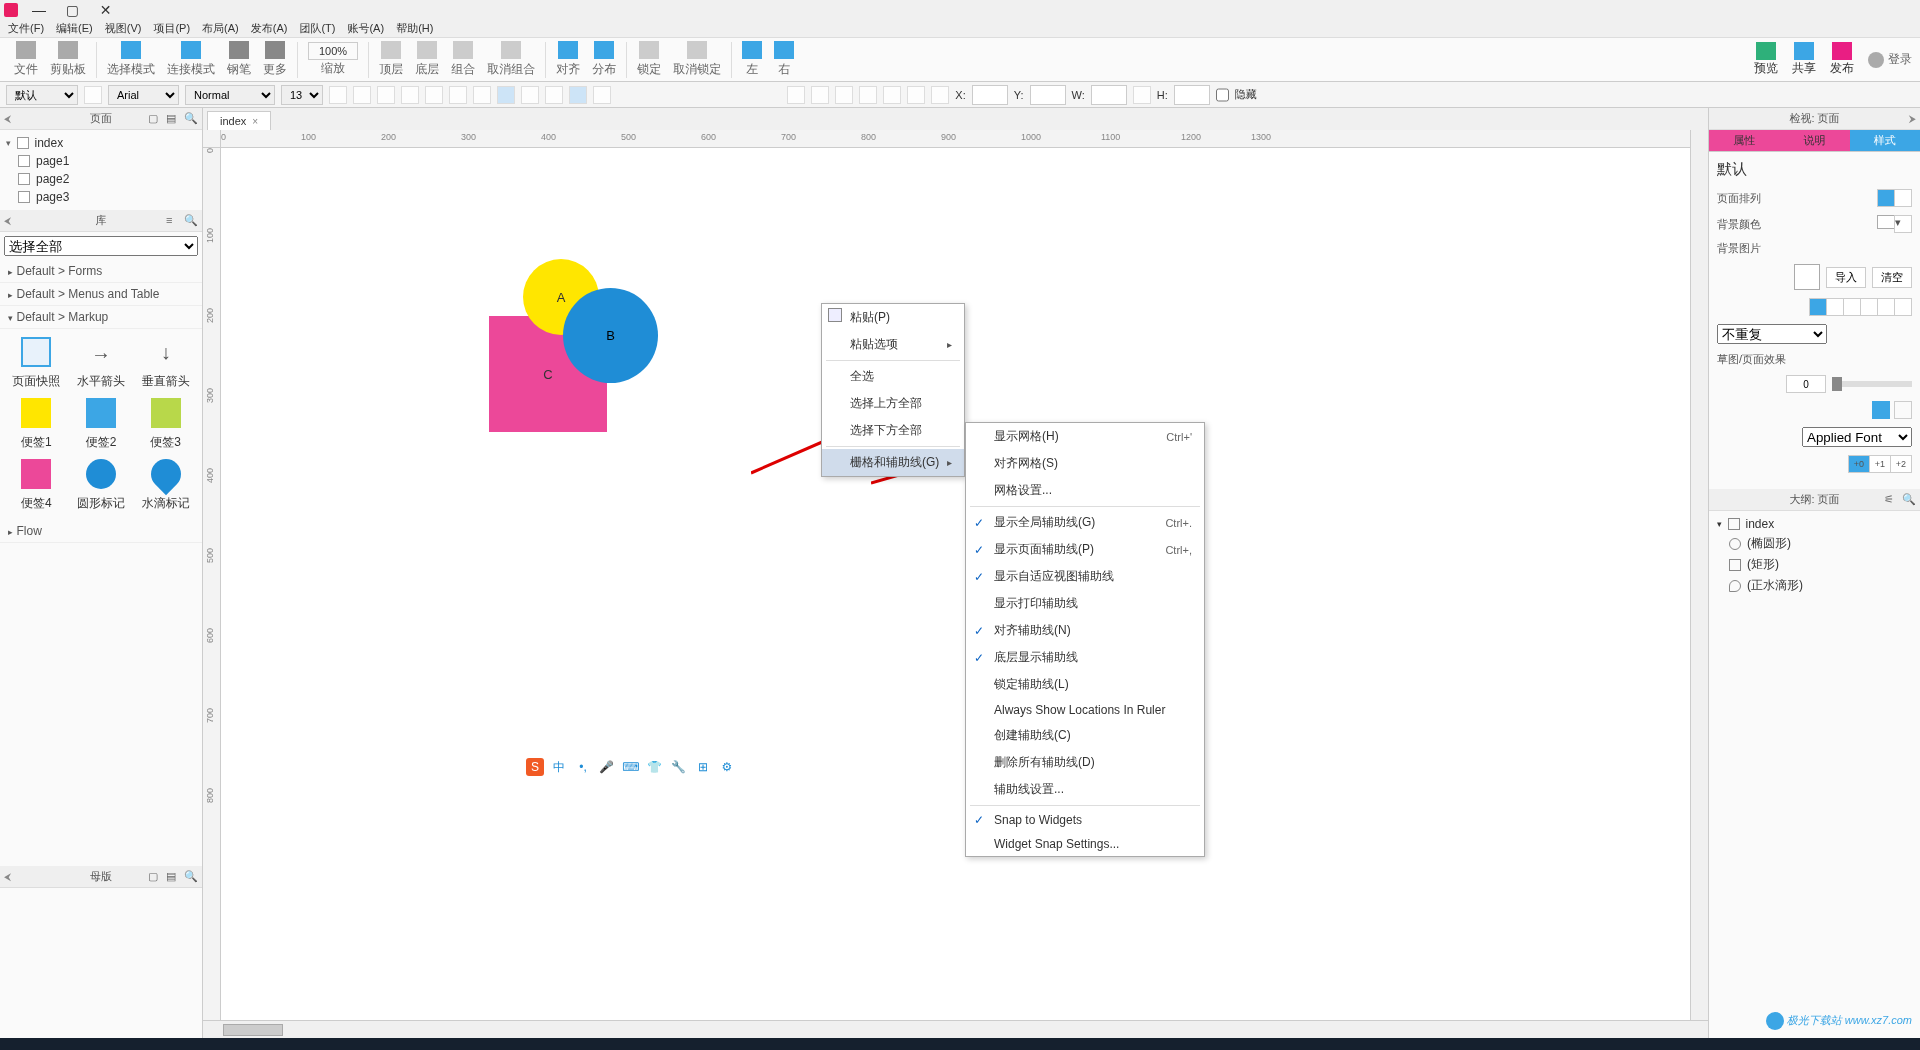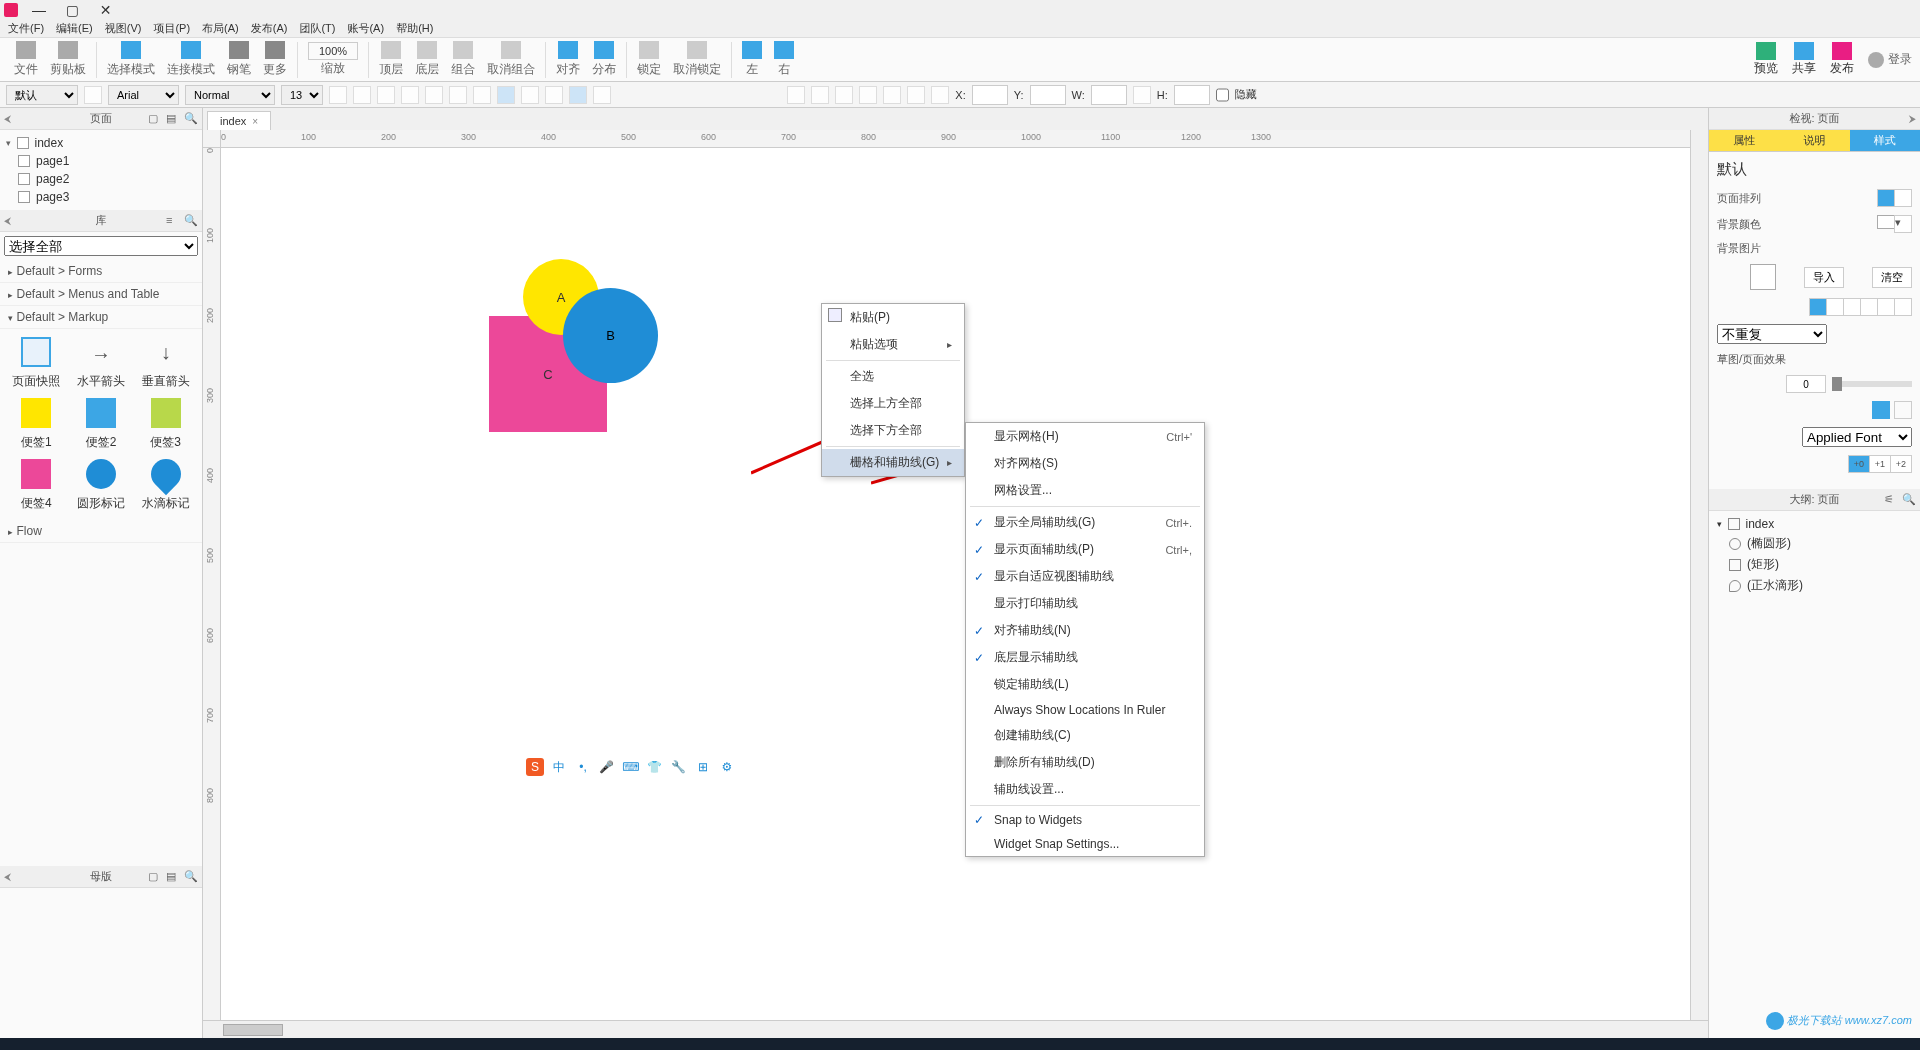--- a/index.html
+++ b/index.html
@@ -75,24 +75,24 @@
 .cm-sep { height: 1px; background: #ddd; margin: 2px 4px; }
 .cm-arrow { font-size: 10px; color: #555; }
 .cm-paste-ic { position: absolute; left: 6px; top: 4px; width: 14px; height: 14px; border: 1px solid #888; background: #eef; }
 .cm2 { left: 744px; top: 274px; min-width: 240px; }
 .cm-check { position: absolute; left: 8px; color: #1066c4; font-size: 12px; }
 .cm-shortcut { color: #666; font-size: 11px; }
 .arrow-anno { position: absolute; }
 .arrow-red { stroke: #d00; stroke-width: 3; fill: #d00; }
 .right-col { width: 212px; background: #fafafa; border-left: 1px solid #ccc; display: flex; flex-direction: column; }
 .insp-tabs { height: 22px; display: flex; border-bottom: 1px solid #ccc; }
-.insp-tab { flex: 1; display: flex; align-items: center; justify-content: center; font-size: 11px; background: #fde047; cursor: pointer; }
+.insp-tab { flex: 1; display: flex; align-items: center; justify-content: center; font-size: 11px; background: #ec4899; cursor: pointer; }
 .insp-tab.active { background: #3ca6e5; color: #fff; }
 .insp-body { padding: 8px; font-size: 11px; color: #555; }
-.insp-row { display: flex; align-items: center; justify-content: space-between; margin-bottom: 8px; gap: 28px; }
+.insp-row { display: flex; align-items: center; justify-content: space-between; margin-bottom: 8px; }
 .insp-row .label { color: #555; }
 .btn-group { display: flex; }
 .btn-group .bt { width: 18px; height: 18px; border: 1px solid #ccc; background: #fff; margin-left: -1px; }
 .btn-group .bt.act { background: #3ca6e5; }
 .color-swatch { width: 18px; height: 14px; border: 1px solid #aaa; background: #fff; }
 .small-input { width: 40px; height: 18px; border: 1px solid #ccc; font-size: 10px; text-align: center; }
 .small-btn { padding: 2px 8px; border: 1px solid #ccc; background: #fff; font-size: 11px; }
 .outline-item { padding: 2px 6px 2px 20px; display: flex; align-items: center; gap: 6px; }
 .outline-item .shape-ic { width: 12px; height: 12px; border: 1px solid #888; }
 .scrollbar-h { height: 18px; background: #f0f0f0; border-top: 1px solid #ccc; display: flex; align-items: center; }
@@ -550,21 +550,21 @@
       <div class="insp-row">
           <span class="label">背景颜色</span>
         <div class="btn-group">
             <div class="color-swatch"></div>
             <div class="bt">▾</div>
           </div>
       </div>
       <div class="insp-row">
           <span class="label">背景图片</span>
         </div>
-      <div class="insp-row" style="justify-content:flex-end;">
+      <div class="insp-row" style="justify-content:flex-end;gap:6px">
         <div class="color-swatch" style="width:26px;height:26px"></div>
         <button class="small-btn">导入</button>
         <button class="small-btn">清空</button>
       </div>
       <div class="insp-row" style="justify-content:flex-end">
         <div class="btn-group">
             <div class="bt act"></div>
             <div class="bt"></div>
             <div class="bt"></div>
             <div class="bt"></div>

